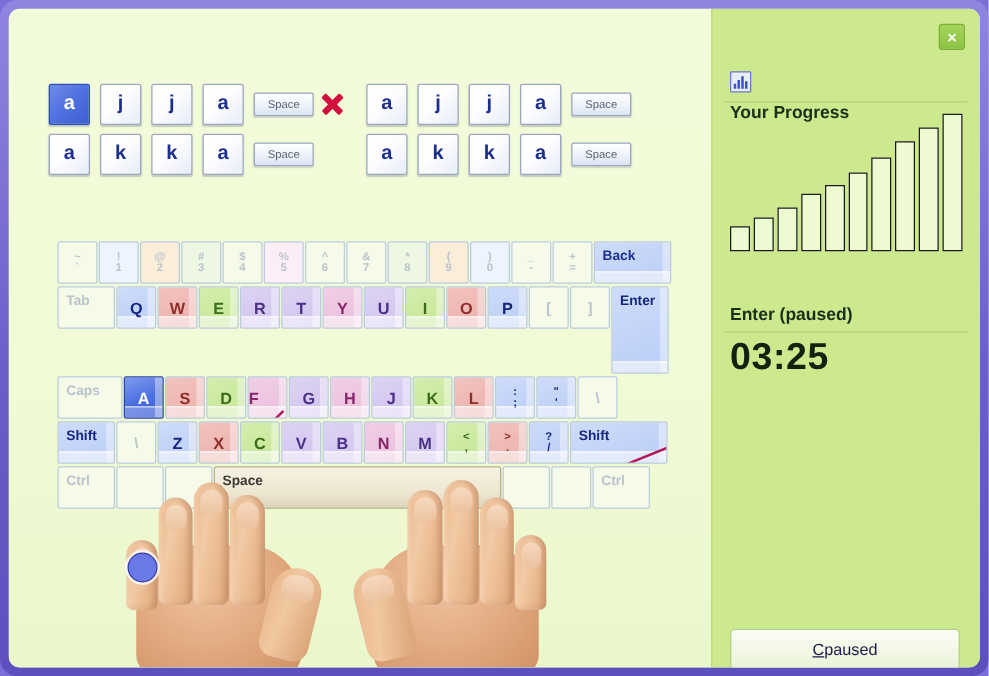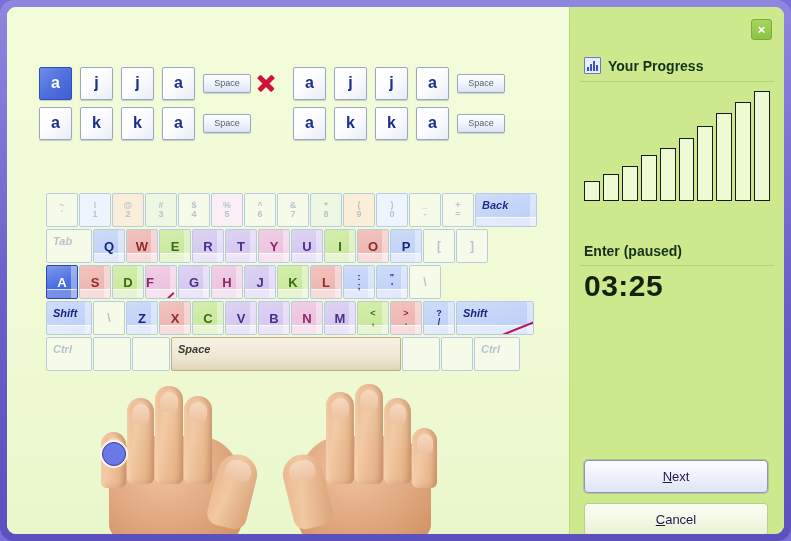--- a/index.html
+++ b/index.html
@@ -143,21 +143,21 @@
     background: linear-gradient(160deg,#7e9bf0 0%, #4a6ee0 55%, #3a5cd6 100%);
     color: #ffffff;
     border-color: #2c46ad;
   }
   .k.active::after { background: rgba(255,255,255,.28); }
   .num { line-height: 1.0; text-align: center; font-size: 9px; }
   .num .top { display: block; }
   .num .bot { display: block; }
   .k .lbl-left {
     position: absolute; left: 6px; top: 5px;
-    font-size: 11px; font-weight: bold; font-style: italic;
+    font-size: 11px; font-weight: bold;
   }
   .kspace {
     background: linear-gradient(180deg,#f6f1e2 0%, #eee7d2 60%, #ded5b9 100%);
     border: 1px solid #b9b089;
     color: #3a3a34;
     justify-content: flex-start;
   }
   .kspace .lbl-left { color: #3a3a34; }
   .k.enter { height: 70px; align-items: flex-start; padding-top: 6px; }
   .k.back span { color: #1c2f8c; }
@@ -235,21 +235,21 @@
     background: linear-gradient(180deg,#a5d45c 0%, #8dc344 100%);
     border: 1px solid #79ad36;
     color: #ffffff;
     font-size: 13px; font-weight: bold;
     display: flex; align-items: center; justify-content: center;
     line-height: 1;
     cursor: pointer;
   }
   .side-title {
     position: absolute; left: 14px; top: 50px;
-    display: flex; align-items: center; gap: 7px;
+    display: flex; align-items: flex-start; gap: 7px; flex-direction: column;
   }
   .side-title .ttl {
     font-size: 14px; font-weight: bold; color: #16301b;
   }
   .chart-icon {
     width: 15px; height: 15px;
     border: 1px solid #6b79c4;
     background: #e9edfb;
     position: relative; border-radius: 1px;
   }
@@ -470,23 +470,29 @@
               </div>
             <div class="k lit z-blue" style="width:32px">
                 <span>P</span>
               </div>
             <div class="k ghost" style="width:32px">
                 <span>[</span>
               </div>
             <div class="k ghost" style="width:32px">
                 <span>]</span>
               </div>
+            <div class="k lit z-blue enter" style="width:46px">
+              <span class="lbl-left">Enter</span>
+            </div>
           </div>
 
           <div class="kb-row">
+            <div class="k ghost" style="width:52px">
+              <span class="lbl-left">Caps</span>
+            </div>
             <div class="k lit active" style="width:32px">
                 <span>A</span>
               </div>
             <div class="k lit z-red" style="width:32px">
                 <span>S</span>
               </div>
             <div class="k lit z-green" style="width:32px">
                 <span>D</span>
               </div>
             <div class="k lit z-pink" style="width:32px">
@@ -673,23 +679,20 @@
               <div class="bar" title="8: 80" style="height: 80%; background: rgb(238, 251, 210); border-color: rgb(26, 26, 26);"></div>
               <div class="bar" title="9: 90" style="height: 90%; background: rgb(238, 251, 210); border-color: rgb(26, 26, 26);"></div>
               <div class="bar" title="10: 100" style="height: 100%; background: rgb(238, 251, 210); border-color: rgb(26, 26, 26);"></div>
             </div>
         </div>
 
         <div class="time-label">Enter (paused)</div>
         <div class="side-rule rule-2"></div>
         <div class="time-value">03:25</div>
 
-        <div class="btn btn-next">
-          <span><span class="acc">N</span><span>ext</span></span>
-        </div>
         <div class="btn btn-cancel">
-          <span><span class="acc">C</span><span>ancel</span></span>
+          <span><span class="acc">C</span><span>paused</span></span>
         </div>
       </div>
 
     </div>
   </div>
 </div>
 
 </body></html>

